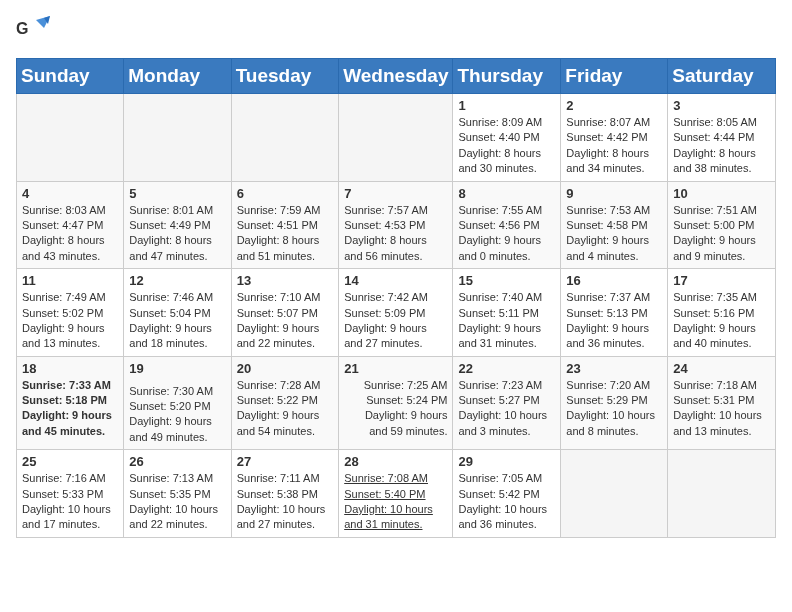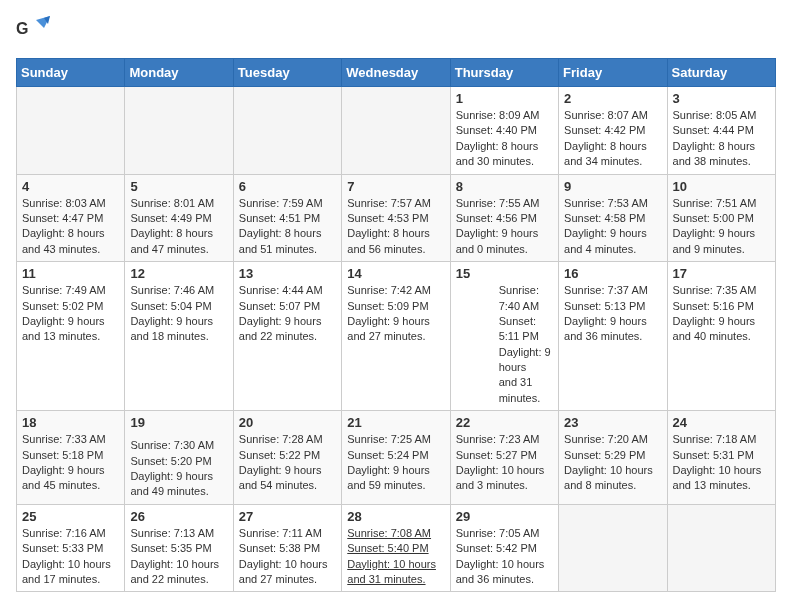--- a/index.html
+++ b/index.html
@@ -31,21 +31,21 @@
       font-size: 16px;
       color: #555;
     }
     table {
       width: 100%;
       border-collapse: collapse;
     }
     thead th {
       background-color: #3a7abf;
       color: #fff;
-      font-size: 13px;
+      font-size: 19px;
       padding: 6px 4px;
       text-align: left;
       border: 1px solid #2a6aaf;
     }
     tbody td {
       border: 1px solid #ccc;
       vertical-align: top;
       padding: 4px 5px;
       font-size: 10.5px;
       color: #333;
@@ -188,35 +188,35 @@
         </td>
         <td>
           <span class="day-num">12</span>
           <div class="cell-content" style="white-space: pre-line;">Sunrise: 7:46 AM
 Sunset: 5:04 PM
 Daylight: 9 hours
 and 18 minutes.</div>
         </td>
         <td>
           <span class="day-num">13</span>
-          <div class="cell-content" style="white-space: pre-line;">Sunrise: 4:44 AM
+          <div class="cell-content" style="white-space: pre-line;">Sunrise: 7:10 AM
 Sunset: 5:07 PM
 Daylight: 9 hours
 and 22 minutes.</div>
         </td>
         <td>
           <span class="day-num">14</span>
           <div class="cell-content" style="white-space: pre-line;">Sunrise: 7:42 AM
 Sunset: 5:09 PM
 Daylight: 9 hours
 and 27 minutes.</div>
         </td>
         <td>
           <span class="day-num">15</span>
-          <div class="cell-content" style="white-space: pre-line; margin-left: 43px;">Sunrise: 7:40 AM
+          <div class="cell-content" style="white-space: pre-line;">Sunrise: 7:40 AM
 Sunset: 5:11 PM
 Daylight: 9 hours
 and 31 minutes.</div>
         </td>
         <td>
           <span class="day-num">16</span>
           <div class="cell-content" style="white-space: pre-line;">Sunrise: 7:37 AM
 Sunset: 5:13 PM
 Daylight: 9 hours
 and 36 minutes.</div>
@@ -225,42 +225,42 @@
           <span class="day-num">17</span>
           <div class="cell-content" style="white-space: pre-line;">Sunrise: 7:35 AM
 Sunset: 5:16 PM
 Daylight: 9 hours
 and 40 minutes.</div>
         </td>
       </tr>
       <tr>
         <td>
           <span class="day-num">18</span>
-          <div class="cell-content" style="white-space: pre-line;">Sunrise: 7:33 AM
+          <div class="cell-content" style="white-space: pre-line; font-weight: bold;">Sunrise: 7:33 AM
 Sunset: 5:18 PM
 Daylight: 9 hours
 and 45 minutes.</div>
         </td>
         <td>
           <span class="day-num">19</span>
           <div class="cell-content" style="white-space: pre-line; margin-top: 8px;">Sunrise: 7:30 AM
 Sunset: 5:20 PM
 Daylight: 9 hours
 and 49 minutes.</div>
         </td>
         <td>
           <span class="day-num">20</span>
           <div class="cell-content" style="white-space: pre-line;">Sunrise: 7:28 AM
 Sunset: 5:22 PM
 Daylight: 9 hours
 and 54 minutes.</div>
         </td>
         <td>
           <span class="day-num">21</span>
-          <div class="cell-content" style="white-space: pre-line;">Sunrise: 7:25 AM
+          <div class="cell-content" style="white-space: pre-line; text-align: right;">Sunrise: 7:25 AM
 Sunset: 5:24 PM
 Daylight: 9 hours
 and 59 minutes.</div>
         </td>
         <td>
           <span class="day-num">22</span>
           <div class="cell-content" style="white-space: pre-line;">Sunrise: 7:23 AM
 Sunset: 5:27 PM
 Daylight: 10 hours
 and 3 minutes.</div>

